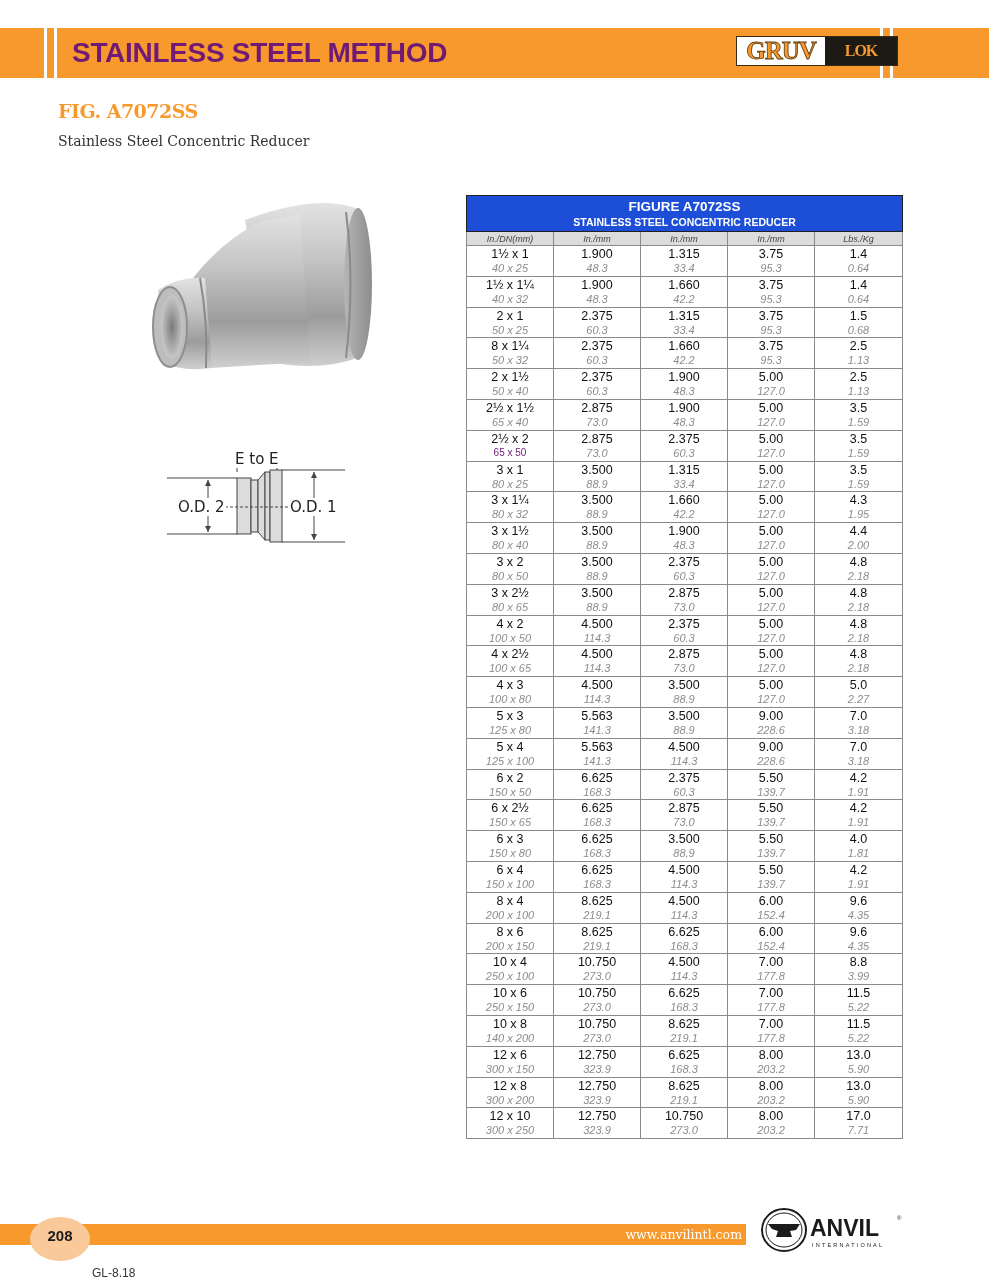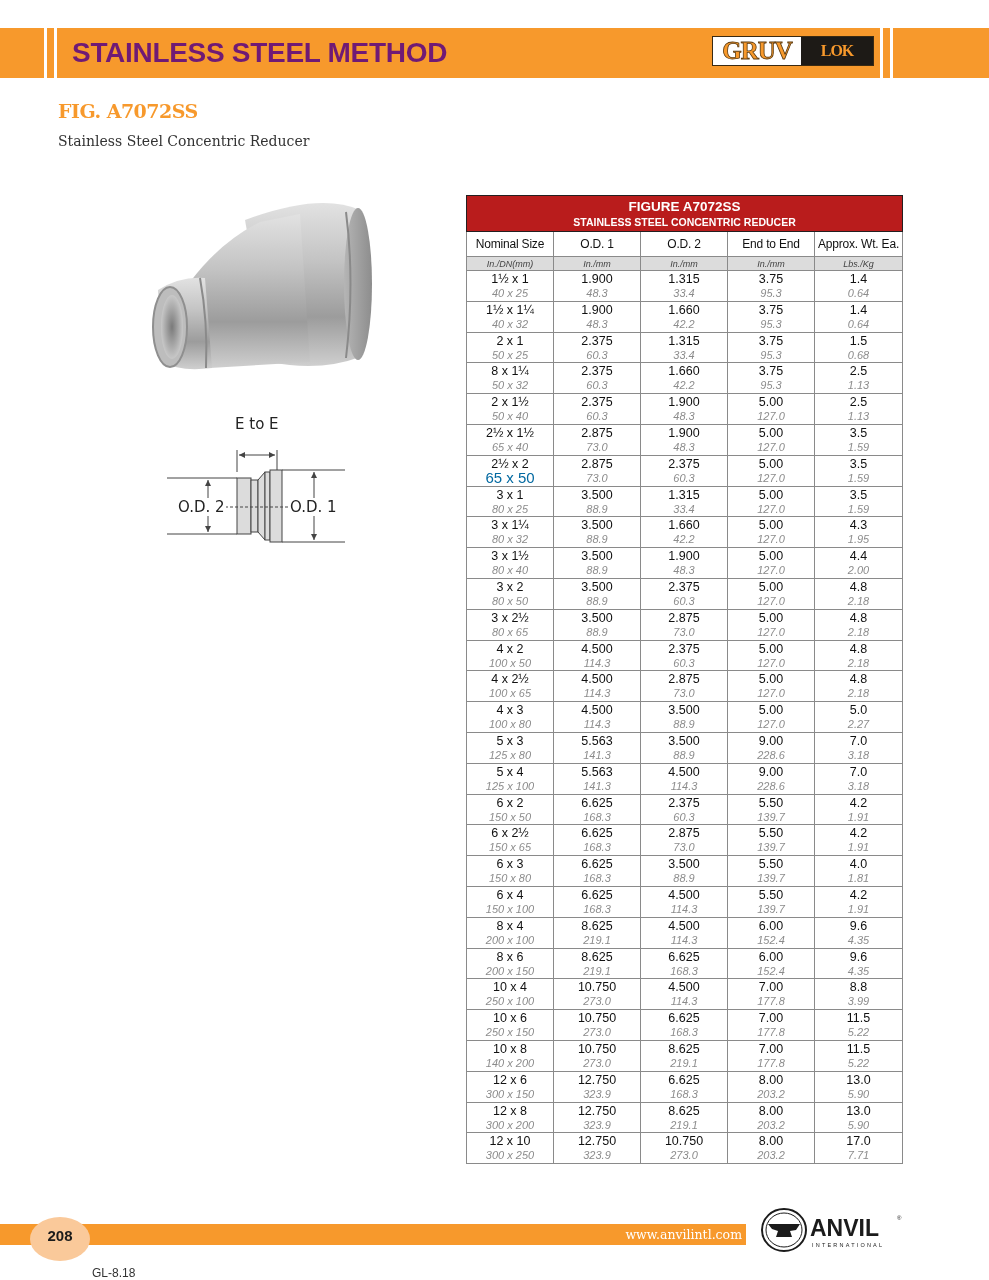--- a/index.html
+++ b/index.html
@@ -11,21 +11,21 @@
     position: absolute; left: 0; top: 28px; width: 989px; height: 50px;
     background: #f7992c;
   }
   .stripe { position: absolute; top: 28px; height: 50px; width: 3px; background: #ffffff; }
   .header-title {
     position: absolute; left: 72px; top: 33px; height: 40px; line-height: 40px;
     color: #701a75; font-weight: bold; font-size: 28px; letter-spacing: -0.3px;
     font-family: "Liberation Sans", sans-serif;
   }
   .gruvlok-logo {
-    position: absolute; left: 712px; top: 36px; width: 162px; height: 30px;
+    position: absolute; left: 736px; top: 36px; width: 162px; height: 30px;
     display: flex; align-items: flex-start; border: 1px solid #3a2a12;
   }
   .gruvlok-left {
     background: #ffffff; color: #f7992c; width: 88px;
     font-family: "Liberation Serif", serif; font-weight: bold; font-size: 25px;
     line-height: 28px; text-align: center; letter-spacing: -1px;
     -webkit-text-stroke: 0.8px #5a3a10;
   }
   .gruvlok-right {
     background: #1d1a16; color: #f7992c; flex: 1;
@@ -59,41 +59,41 @@
     position: absolute; left: 466px; top: 195px; width: 436px;
     border-collapse: collapse; table-layout: fixed;
     font-family: "Liberation Sans", sans-serif;
   }
   .spec-table col.c1 { width: 87px; }
   .spec-table col.c2 { width: 87px; }
   .spec-table col.c3 { width: 87px; }
   .spec-table col.c4 { width: 87px; }
   .spec-table col.c5 { width: 88px; }
   .tbl-title-cell {
-    background: #b91c1c; color: #ffffff; text-align: center; height: 36px;
+    background: #1d4ed8; color: #ffffff; text-align: center; height: 36px;
     border: 1px solid #231f20; padding-top: 1px;
   }
   .tbl-title-main { font-weight: bold; font-size: 13.5px; line-height: 16px; display: block; }
   .tbl-title-sub { font-weight: bold; font-size: 10.5px; line-height: 14px; display: block; }
   .spec-table th.col-head {
     height: 25px; font-size: 12px; font-weight: normal; color: #111;
     border: 1px solid #8a8a8a; background: #fff; text-align: center;
     font-family: "Liberation Sans", sans-serif; letter-spacing: -0.2px;
   }
   .spec-table td.unit-cell {
     height: 14px; font-size: 9px; font-style: italic; color: #444;
     background: #dcdcdc; border: 1px solid #8a8a8a; text-align: center; line-height: 12px;
   }
   .spec-table td.data-cell {
     height: 30.8px; border: 1px solid #8a8a8a; text-align: center; vertical-align: top;
     padding-top: 1px;
   }
   .v-main { display: block; font-size: 12.5px; line-height: 14px; color: #111; }
   .v-sub { display: block; font-size: 11px; line-height: 14px; color: #8c8c8c; font-style: italic; }
-  .v-sub.plain { font-style: normal; color: #0369a1; font-size: 15px; }
+  .v-sub.plain { font-style: normal; color: #701a75; font-size: 10px; }
 
   
   .footer-band {
     position: absolute; left: 0; top: 1224px; width: 989px; height: 21px; background: #f7992c;
   }
   .page-badge {
     position: absolute; left: 30px; top: 1217px; width: 60px; height: 44px;
     background: #fac99a; border-radius: 50%;
   }
   .page-number {
@@ -182,47 +182,40 @@
   <line x1="43" y1="50" x2="43" y2="68" stroke="#444" stroke-width="1"></line>
   <line x1="43" y1="86" x2="43" y2="102" stroke="#444" stroke-width="1"></line>
   <polygon points="43,50 40,56 46,56" fill="#444"></polygon>
   <polygon points="43,102 40,96 46,96" fill="#444"></polygon>
 
   <line x1="149" y1="42" x2="149" y2="68" stroke="#444" stroke-width="1"></line>
   <line x1="149" y1="86" x2="149" y2="110" stroke="#444" stroke-width="1"></line>
   <polygon points="149,42 146,48 152,48" fill="#444"></polygon>
   <polygon points="149,110 146,104 152,104" fill="#444"></polygon>
 </svg>
-<div class="dim-label" style="left:234px; top:415px;">E to E</div>
+<div class="dim-label" style="left:234px; top:450px;">E to E</div>
 <div class="dim-label" style="left:177px; top:498px;">O.D. 2</div>
 <div class="dim-label" style="left:289px; top:498px;">O.D. 1</div>
 
 <table class="spec-table">
   <colgroup>
       <col class="c1">
       <col class="c2">
       <col class="c3">
       <col class="c4">
       <col class="c5">
     </colgroup>
   <thead>
     <tr>
       <th colspan="5" class="tbl-title-cell">
         <span class="tbl-title-main">FIGURE A7072SS</span>
         <span class="tbl-title-sub">STAINLESS STEEL CONCENTRIC REDUCER</span>
       </th>
     </tr>
     <tr>
-      <th class="col-head">Nominal Size</th>
-      <th class="col-head">O.D. 1</th>
-      <th class="col-head">O.D. 2</th>
-      <th class="col-head">End to End</th>
-      <th class="col-head">Approx. Wt. Ea.</th>
-    </tr>
-    <tr>
       <td class="unit-cell">In./DN(mm)</td>
       <td class="unit-cell">In./mm</td>
       <td class="unit-cell">In./mm</td>
       <td class="unit-cell">In./mm</td>
       <td class="unit-cell">Lbs./Kg</td>
     </tr>
   </thead>
   <tbody id="table-body">
       <tr>
         <td class="data-cell">

